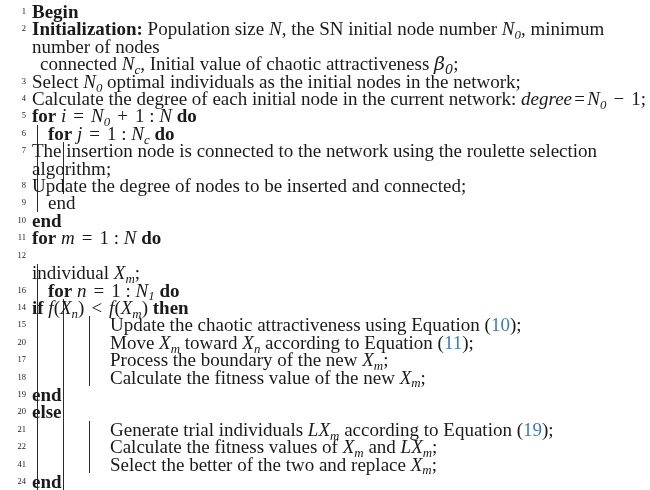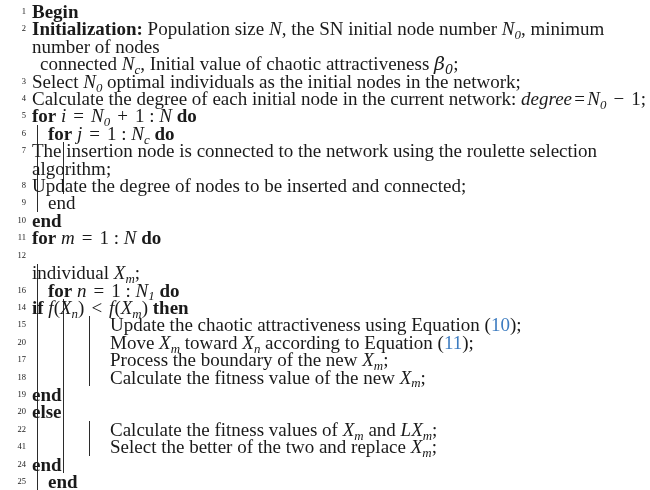--- a/index.html
+++ b/index.html
@@ -314,20 +314,31 @@
     <span class="lineno">20</span>
     <div class="body">
       <span class="guides">
           <span class="guide g0"></span>
           <span class="guide g1"></span>
         </span>
       <span class="content ind2"><b>else</b></span>
     </div>
   </div>
 
+  <div class="line">
+    <span class="lineno">21</span>
+    <div class="body">
+      <span class="guides">
+          <span class="guide g0"></span>
+          <span class="guide g1"></span>
+          <span class="guide g2"></span>
+        </span>
+      <span class="content ind3">Generate trial individuals <i>LX<sub>m</sub></i> according to Equation (<span class="eqref">19</span>);</span>
+    </div>
+  </div>
 
   <div class="line">
     <span class="lineno">22</span>
     <div class="body">
       <span class="guides">
           <span class="guide g0"></span>
           <span class="guide g1"></span>
           <span class="guide g2"></span>
         </span>
       <span class="content ind3">Calculate the fitness values of <i>X<sub>m</sub></i> and <i>LX<sub>m</sub></i>;</span>

